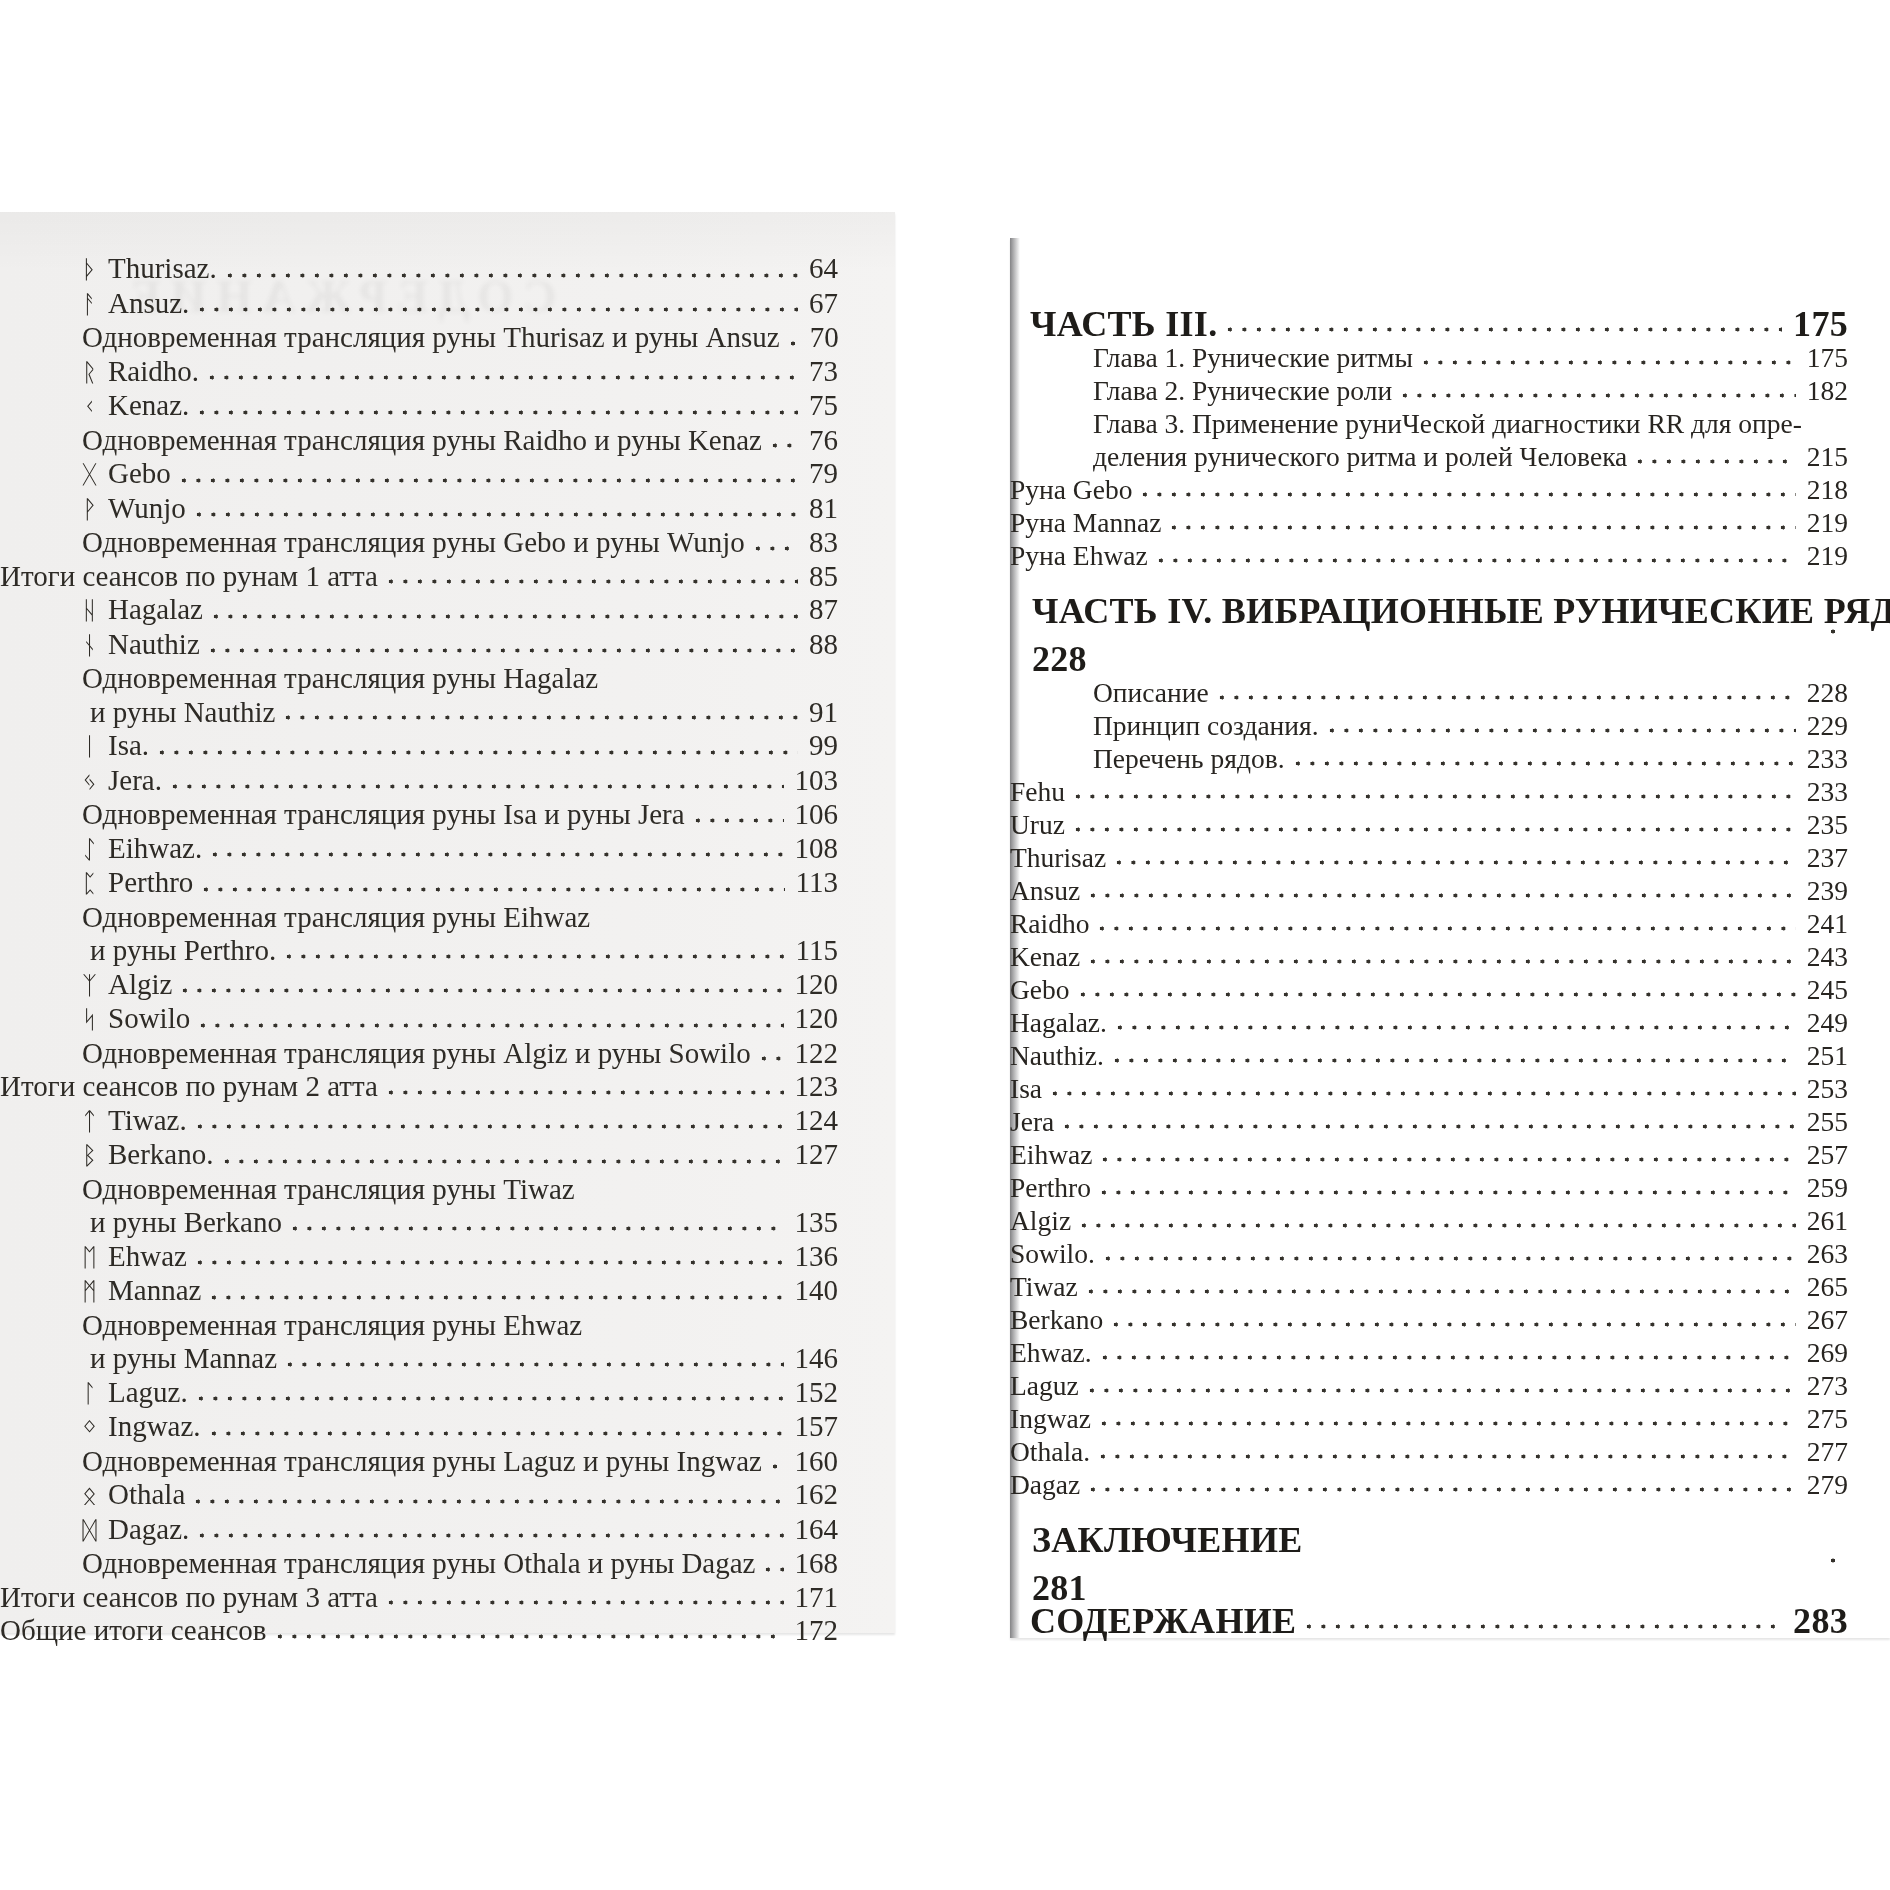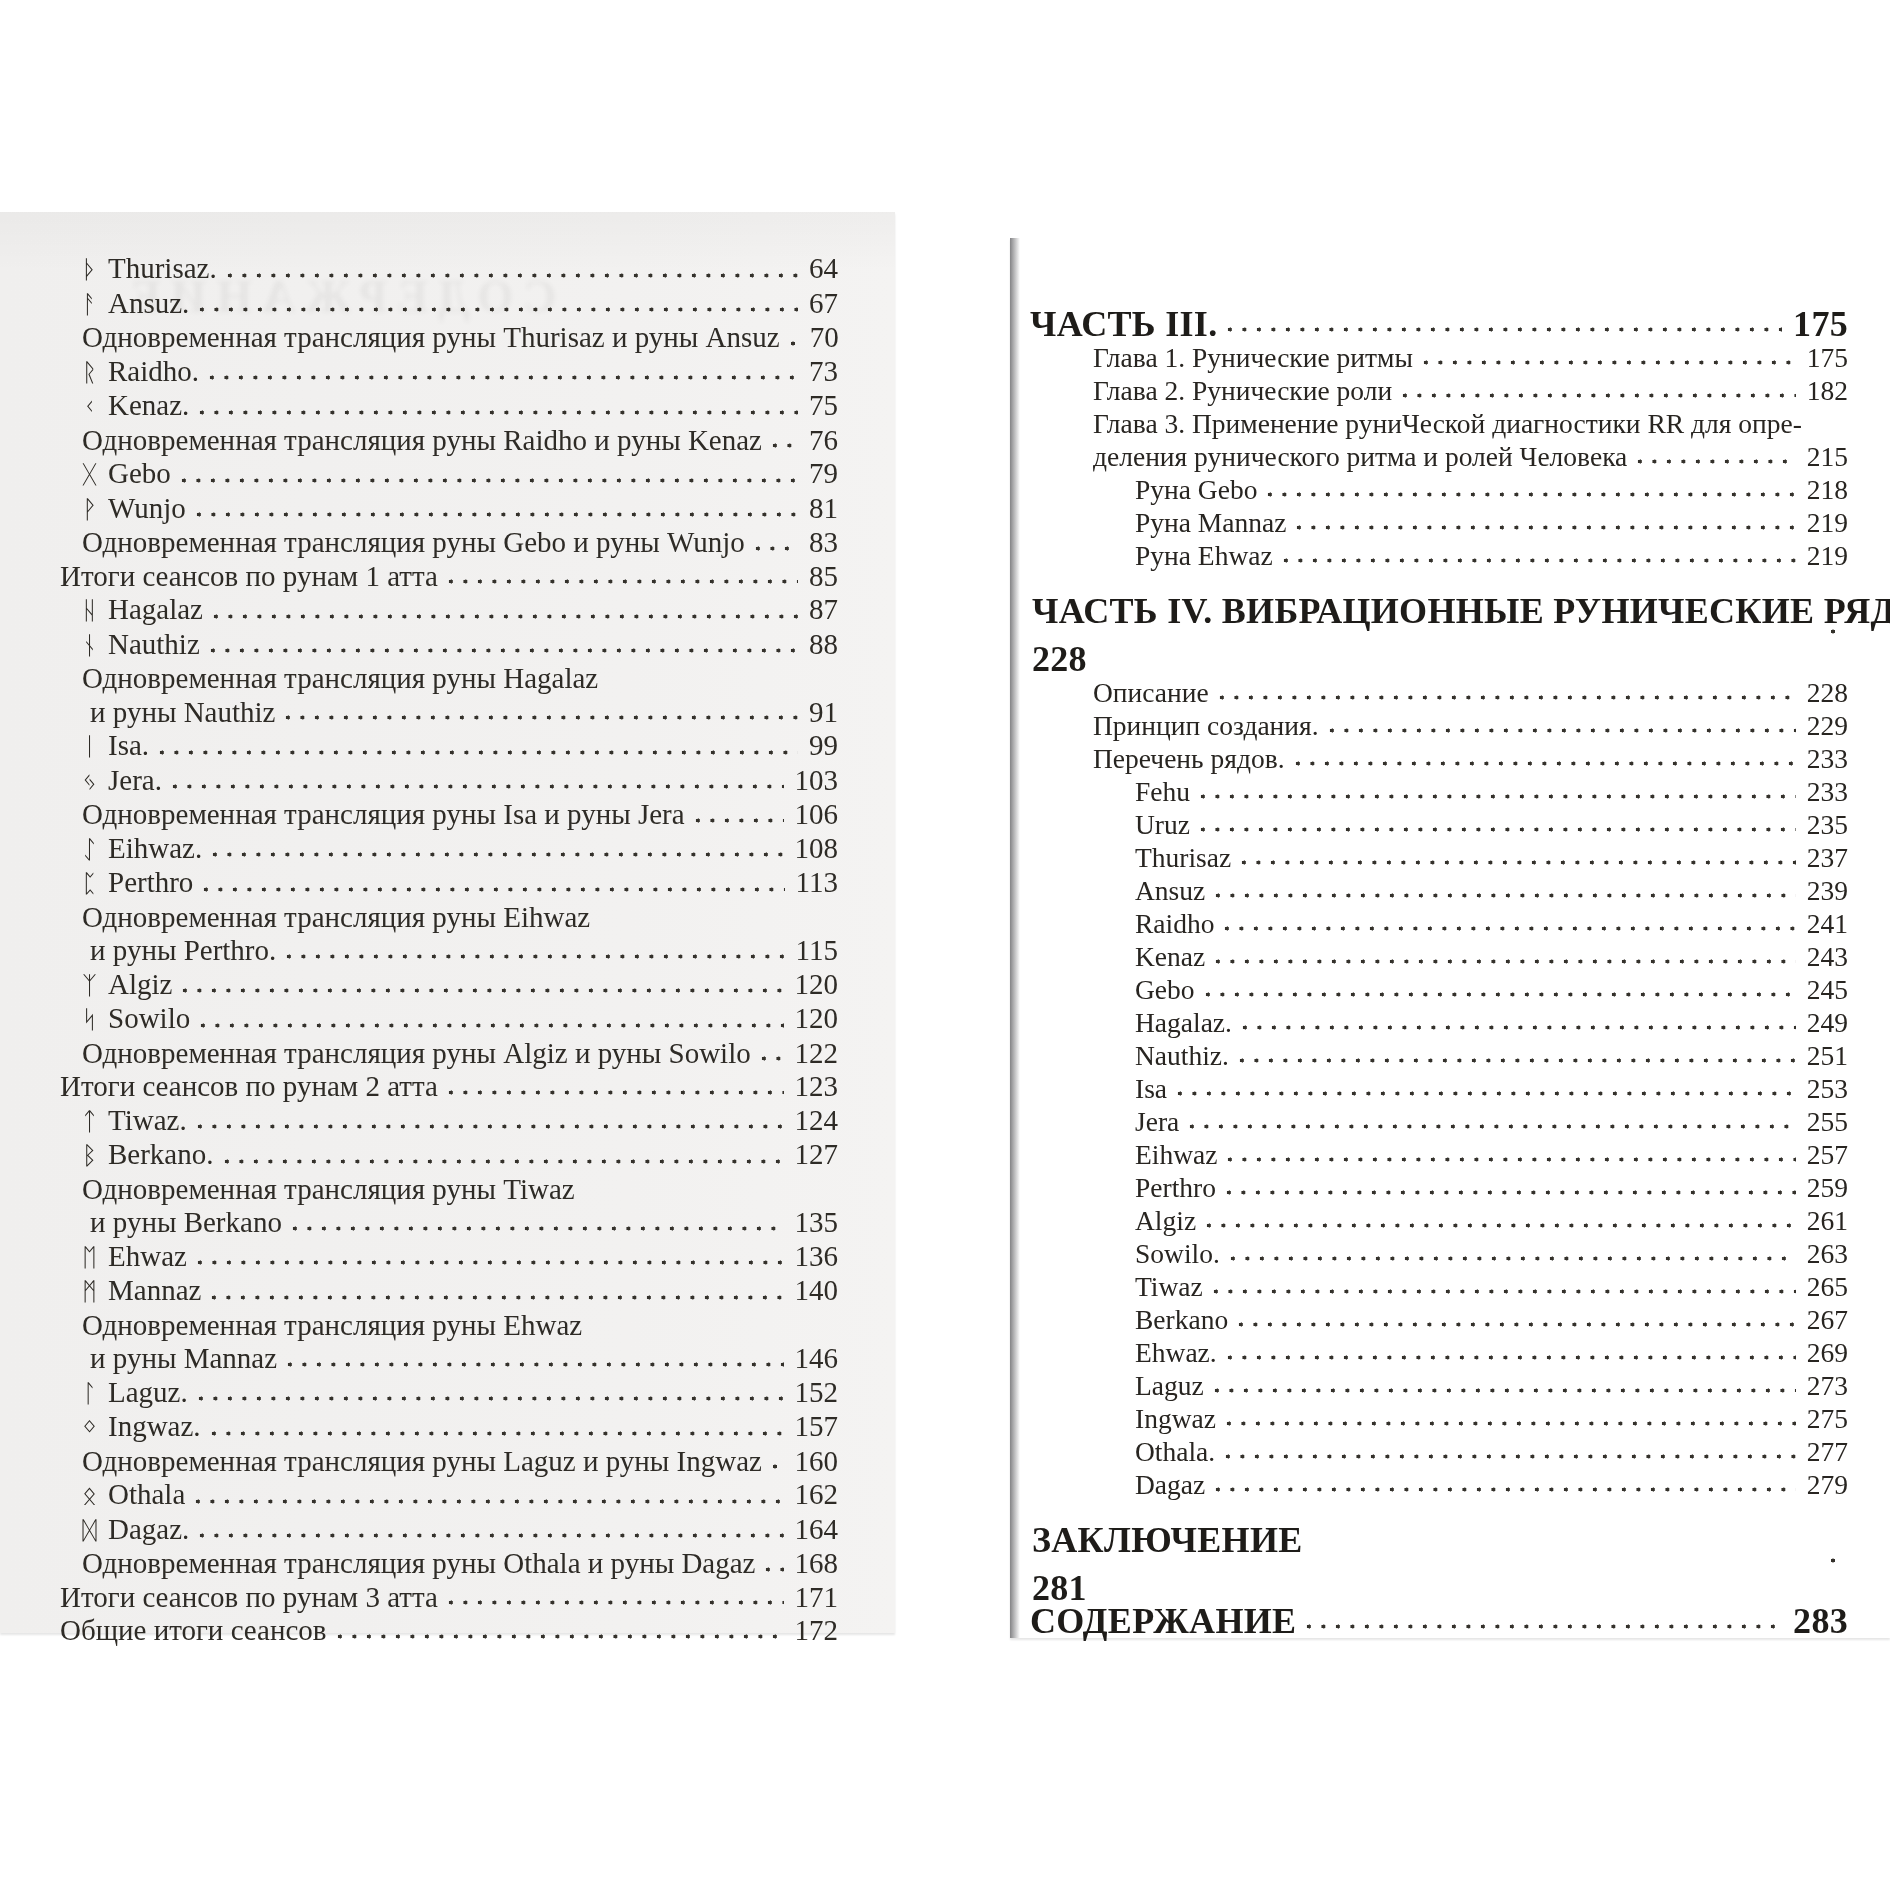--- a/index.html
+++ b/index.html
@@ -44,26 +44,26 @@
     flex:1 1 auto;min-width:10px;height:7px;align-self:flex-end;
     margin:0 9px 8px 9px;
     background-image:radial-gradient(circle 2.1px at 4px 3.5px, #34312b 95%, rgba(0,0,0,0));
     background-size:14.5px 7px;background-repeat:repeat-x;background-position:left center;
   }
   .rune{
     font-family:"DejaVu Sans",sans-serif;
     flex:0 0 auto;width:20px;font-size:25px;margin-right:6px;
   }
   
-  .toc-left .indent0{margin-left:60px;}
+  .toc-left .indent0{}
   .toc-left .indent1{margin-left:82px;}
   .toc-left .indent2{margin-left:90px;}
   .toc-right .indent0{margin-left:20px;}
   .toc-right .indent1{margin-left:83px;}
-  .toc-right .indent2{margin-left:125px;}
+  .toc-right .indent2{}
   .bold{font-weight:700;font-size:36px;letter-spacing:.3px;color:#1e1c19;}
   .gap{margin-top:23px;flex-direction:column;}
 </style>
 </head>
 <body>
 
 <div class="page page-left">
   <div class="ghost">СОДЕРЖАНИЕ</div>
   <div class="toc toc-left" id="left-toc">
       <div class="row indent1">

